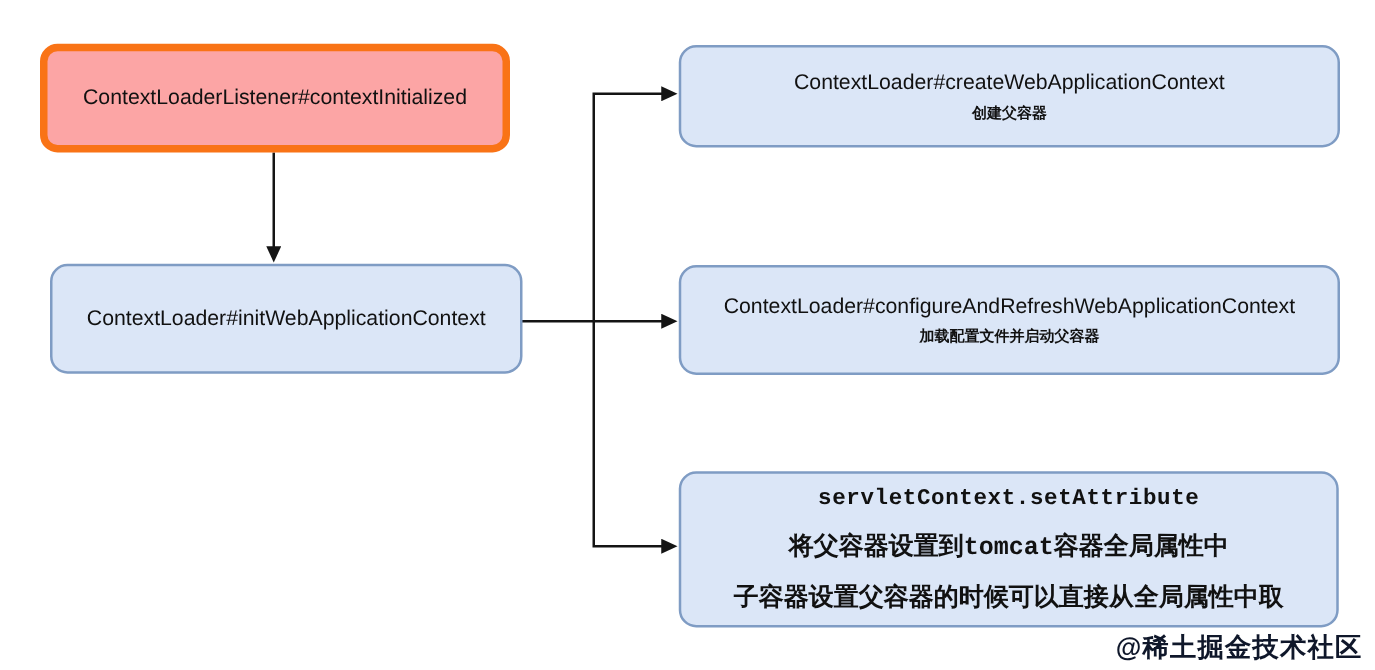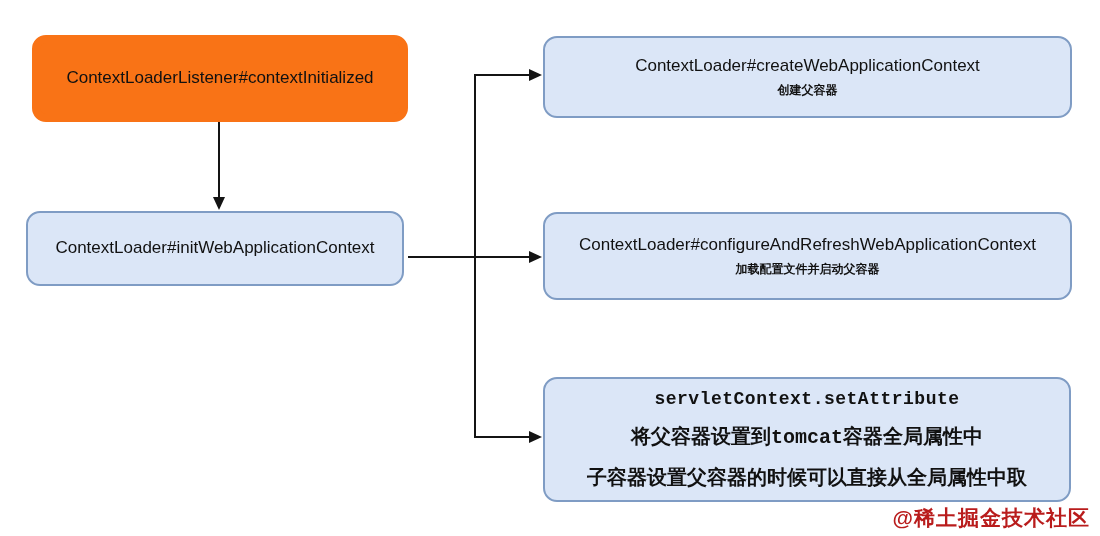--- a/index.html
+++ b/index.html
@@ -31,22 +31,22 @@
     box-sizing: border-box;
     border-radius: 14px;
     display: flex;
     flex-direction: column;
     align-items: center;
     justify-content: center;
     text-align: center;
     padding: 6px 14px;
   }
   .node-orange {
-    background: #f97316;
-    border: 8px solid #f97316;
+    background: #fca5a5;
+    border: 6px solid #f97316;
   }
   .node-blue {
     background: #dbe6f7;
     border: 2px solid #7f9cc4;
   }
   .node-label {
     font-size: 17px;
     color: #111111;
     line-height: 1.3;
   }
@@ -68,21 +68,21 @@
   #node-set-attribute .node-desc {
     font-size: 20px;
     margin-top: 14px;
   }
   .watermark {
     position: absolute;
     right: 10px;
     bottom: 4px;
     font-size: 21px;
     letter-spacing: 1px;
-    color: #b91c1c;
+    color: #0f172a;
     font-weight: 600;
     user-select: none;
   }
 </style>
 </head>
 <body>
 
 <div class="canvas">
 
   <svg class="connectors" width="1100" height="536" viewBox="0 0 1100 536">
@@ -94,21 +94,21 @@
     <path class="edge" d="M219,122 V198" marker-end="url(#arrowhead)"></path>
     <path class="edge" d="M475,257 V75 H530" marker-end="url(#arrowhead)"></path>
     <path class="edge" d="M408,257 H530" marker-end="url(#arrowhead)"></path>
     <path class="edge" d="M475,257 V437 H530" marker-end="url(#arrowhead)"></path>
   </svg>
 
   <div class="node node-orange" id="node-context-initialized" style="left:32px; top:35px; width:376px; height:87px;">
     <div class="node-label">ContextLoaderListener#contextInitialized</div>
   </div>
 
-  <div class="node node-blue" id="node-init-web-application-context" style="left:26px; top:211px; width:378px; height:75px;">
+  <div class="node node-blue" id="node-init-web-application-context" style="left:40px; top:211px; width:378px; height:88px;">
     <div class="node-label">ContextLoader#initWebApplicationContext</div>
   </div>
 
   <div class="node node-blue" id="node-create-web-application-context" style="left:543px; top:36px; width:529px; height:82px;text-align:right;">
     <div class="node-label">ContextLoader#createWebApplicationContext</div>
     <div class="node-desc">创建父容器</div>
   </div>
 
   <div class="node node-blue" id="node-configure-and-refresh" style="left:543px; top:212px; width:529px; height:88px;">
     <div class="node-label">ContextLoader#configureAndRefreshWebApplicationContext</div>

